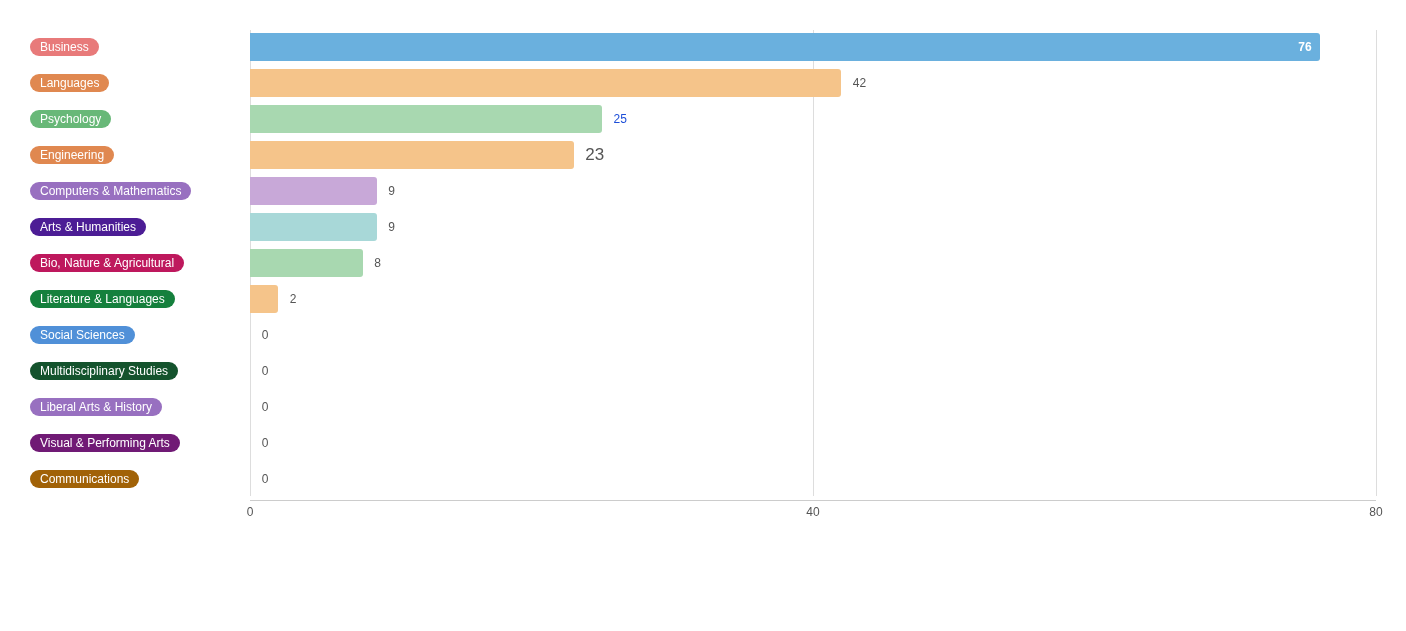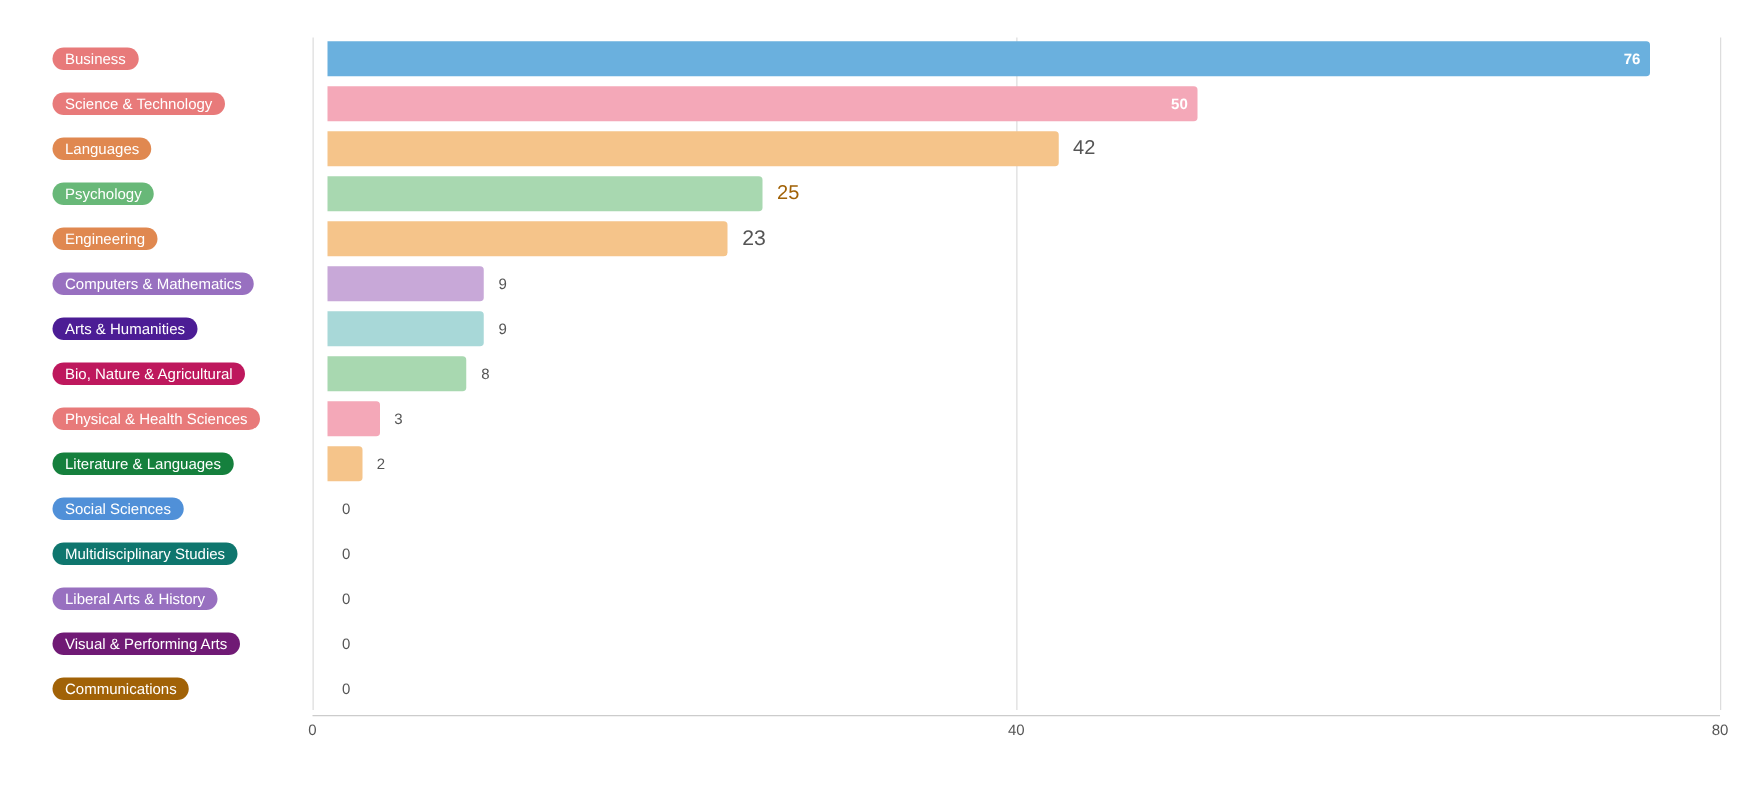--- a/index.html
+++ b/index.html
@@ -36,21 +36,20 @@
     }
     .bar-label {
       width: 220px;
       min-width: 220px;
       font-size: 12px;
       color: #333;
       text-align: left;
       padding-right: 0;
       display: flex;
       align-items: flex-end;
-      margin-left: 12px;
     }
     .bar-container {
       flex: 1;
       height: 28px;
       position: relative;
       display: flex;
       align-items: center;
     }
     .bar {
       height: 100%;
@@ -107,44 +106,34 @@
             <span class="label-tag" style="background: rgb(232, 122, 122);">Business</span>
           </div>
           <div class="bar-container">
             <div class="bar" style="width: 95%; background: rgb(106, 176, 222); min-width: 4px; position: relative; display: flex; align-items: center;">
               <span style="font-size: 12px; color: rgb(255, 255, 255); font-weight: bold; position: absolute; right: 8px; white-space: nowrap;">76</span>
             </div>
           </div>
         </div>
         <div class="bar-row">
           <div class="bar-label">
-            <span class="label-tag" style="background: rgb(232, 122, 122);">Science &amp; Technology</span>
-          </div>
-          <div class="bar-container">
-            <div class="bar" style="width: 62.5%; background: rgb(244, 168, 184); min-width: 4px; position: relative; display: flex; align-items: center;">
-              <span style="font-size: 12px; color: rgb(255, 255, 255); font-weight: bold; position: absolute; right: 8px; white-space: nowrap;">50</span>
-            </div>
-          </div>
-        </div>
-        <div class="bar-row">
-          <div class="bar-label">
             <span class="label-tag" style="background: rgb(224, 136, 80);">Languages</span>
           </div>
           <div class="bar-container">
             <div class="bar" style="width: 52.5%; background: rgb(245, 196, 138); min-width: 4px;"></div>
-            <span style="font-size: 16px; color: rgb(85, 85, 85); margin-left: 6px; white-space: nowrap; position: absolute; left: 53%;">42</span>
+            <span style="font-size: 12px; color: rgb(85, 85, 85); margin-left: 6px; white-space: nowrap; position: absolute; left: 53%;">42</span>
           </div>
         </div>
         <div class="bar-row">
           <div class="bar-label">
             <span class="label-tag" style="background: rgb(104, 184, 120);">Psychology</span>
           </div>
           <div class="bar-container">
             <div class="bar" style="width: 31.25%; background: rgb(168, 216, 176); min-width: 4px;"></div>
-            <span style="font-size: 16px; color: #a16207; margin-left: 6px; white-space: nowrap; position: absolute; left: 31.75%;">25</span>
+            <span style="font-size: 12px; color: #1d4ed8; margin-left: 6px; white-space: nowrap; position: absolute; left: 31.75%;">25</span>
           </div>
         </div>
         <div class="bar-row">
           <div class="bar-label">
             <span class="label-tag" style="background: rgb(224, 136, 80);">Engineering</span>
           </div>
           <div class="bar-container">
             <div class="bar" style="width: 28.75%; background: rgb(245, 196, 138); min-width: 4px;"></div>
             <span style="font-size: 17px; color: rgb(85, 85, 85); margin-left: 6px; white-space: nowrap; position: absolute; left: 29.25%;">23</span>
           </div>
@@ -171,48 +160,39 @@
           <div class="bar-label">
             <span class="label-tag" style="background: #be185d;">Bio, Nature &amp; Agricultural</span>
           </div>
           <div class="bar-container">
             <div class="bar" style="width: 10%; background: rgb(168, 216, 176); min-width: 4px;"></div>
             <span style="font-size: 12px; color: rgb(85, 85, 85); margin-left: 6px; white-space: nowrap; position: absolute; left: 10.5%;">8</span>
           </div>
         </div>
         <div class="bar-row">
           <div class="bar-label">
-            <span class="label-tag" style="background: rgb(232, 122, 122);">Physical &amp; Health Sciences</span>
-          </div>
-          <div class="bar-container">
-            <div class="bar" style="width: 3.75%; background: rgb(244, 168, 184); min-width: 4px;"></div>
-            <span style="font-size: 12px; color: rgb(85, 85, 85); margin-left: 6px; white-space: nowrap; position: absolute; left: 4.25%;">3</span>
-          </div>
-        </div>
-        <div class="bar-row">
-          <div class="bar-label">
             <span class="label-tag" style="background: #15803d;">Literature &amp; Languages</span>
           </div>
           <div class="bar-container">
             <div class="bar" style="width: 2.5%; background: rgb(245, 196, 138); min-width: 4px;"></div>
             <span style="font-size: 12px; color: rgb(85, 85, 85); margin-left: 6px; white-space: nowrap; position: absolute; left: 3%;">2</span>
           </div>
         </div>
         <div class="bar-row">
           <div class="bar-label">
             <span class="label-tag" style="background: rgb(80, 144, 216);">Social Sciences</span>
           </div>
           <div class="bar-container">
             <div class="bar" style="width: 0%; background: rgb(168, 200, 240); min-width: 0px;"></div>
             <span style="font-size: 12px; color: rgb(85, 85, 85); margin-left: 6px; white-space: nowrap; position: absolute; left: 0.5%;">0</span>
           </div>
         </div>
         <div class="bar-row">
           <div class="bar-label">
-            <span class="label-tag" style="background: #0f766e;">Multidisciplinary Studies</span>
+            <span class="label-tag" style="background: #14532d;">Multidisciplinary Studies</span>
           </div>
           <div class="bar-container">
             <div class="bar" style="width: 0%; background: rgb(244, 168, 184); min-width: 0px;"></div>
             <span style="font-size: 12px; color: rgb(85, 85, 85); margin-left: 6px; white-space: nowrap; position: absolute; left: 0.5%;">0</span>
           </div>
         </div>
         <div class="bar-row">
           <div class="bar-label">
             <span class="label-tag" style="background: rgb(152, 112, 192);">Liberal Arts &amp; History</span>
           </div>

